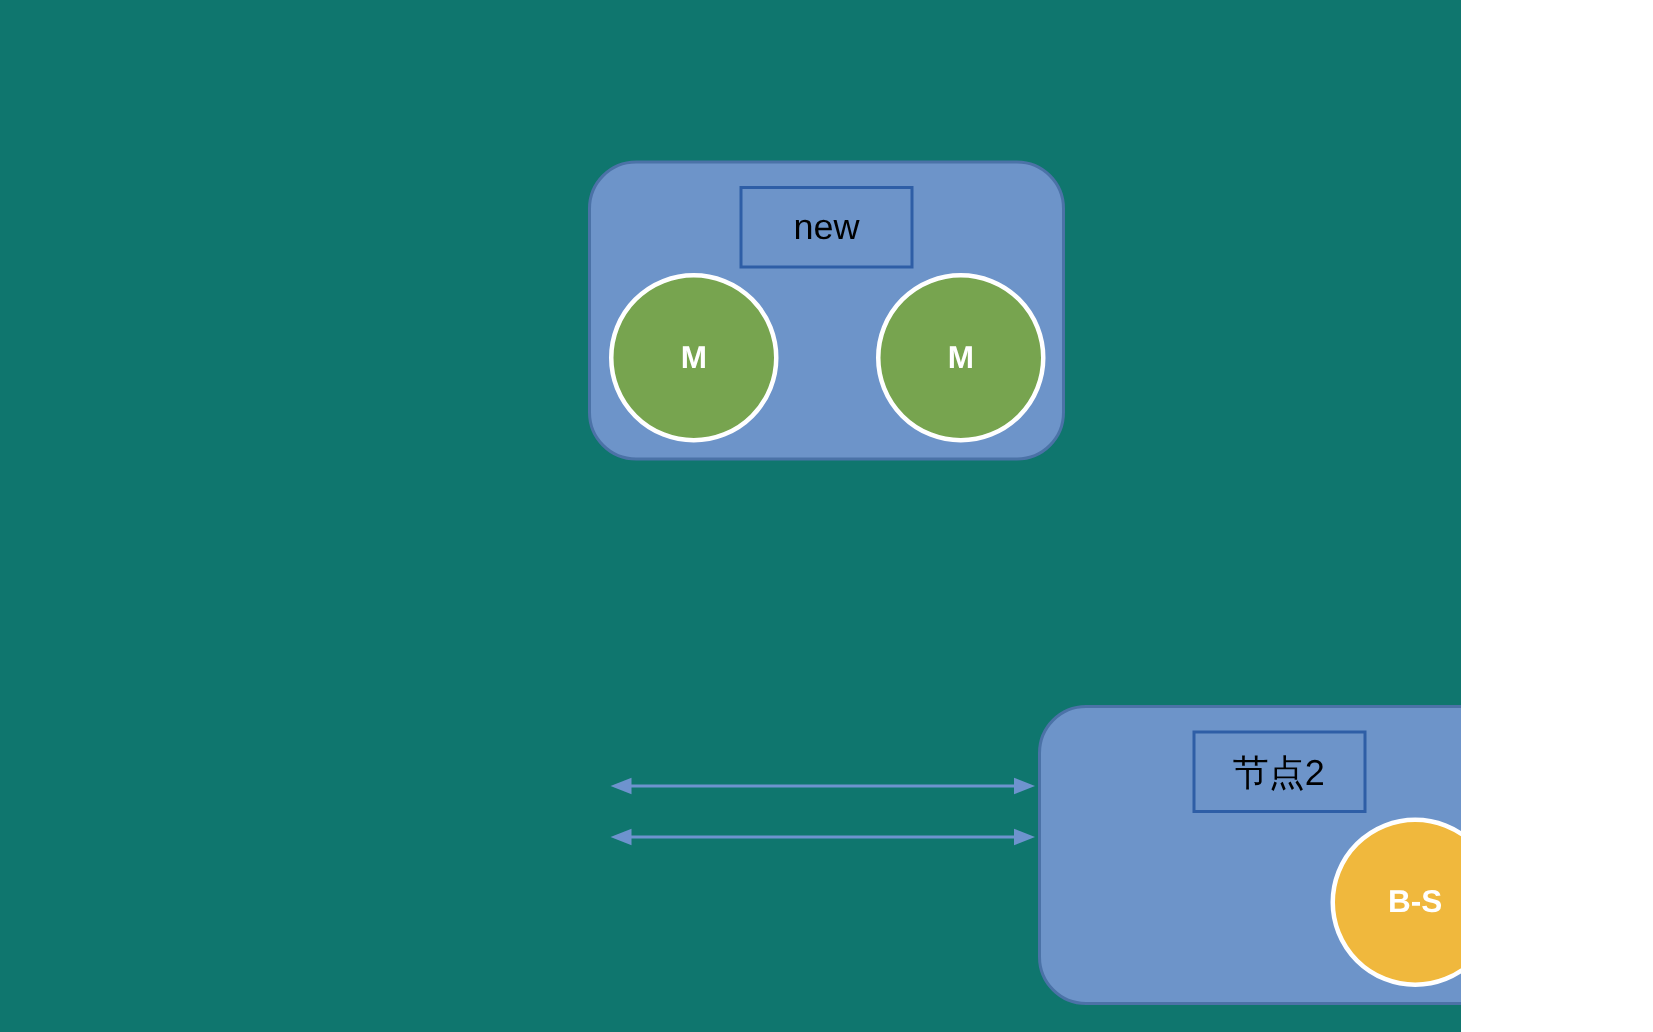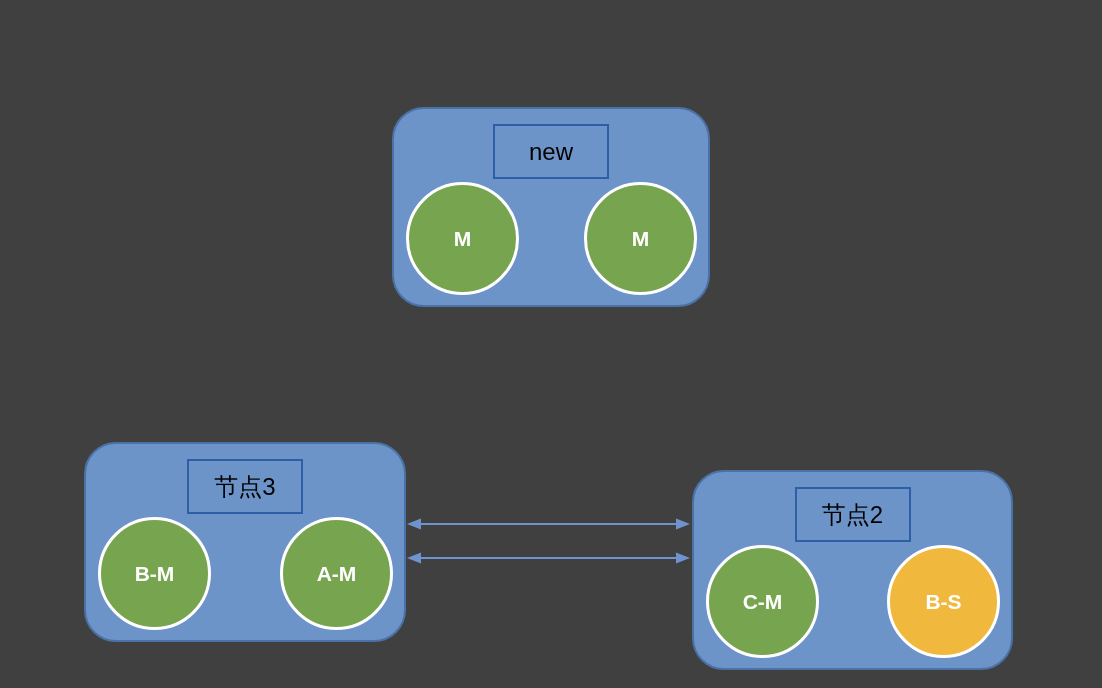--- a/index.html
+++ b/index.html
@@ -5,23 +5,23 @@
   html, body {
     margin: 0;
     padding: 0;
     background: #ffffff;
     font-family: "Liberation Sans", "DejaVu Sans", sans-serif;
   }
   * { box-sizing: border-box; }
 
   .canvas {
     position: relative;
-    width: 1102px;
+    width: 974px;
     height: 688px;
-    background: #404040;
+    background: #0f766e;
     overflow: hidden;
   }
 
   .node {
     position: absolute;
     background: var(--node-fill, #6D94C9);
     border: 2px solid var(--node-border, #4B72A7);
     border-radius: 32px;
   }
   #node-new { left: 392px; top: 107px; width: 318px; height: 200px; }
@@ -76,29 +76,23 @@
 <body>
 
 <div class="canvas">
 
   <div class="node" id="node-new">
     <div class="node-label">new</div>
     <div class="member-circle c-left" data-type="master">M</div>
     <div class="member-circle c-right" data-type="master">M</div>
   </div>
 
-  <div class="node" id="node-3">
-    <div class="node-label">节点3</div>
-    <div class="member-circle c-left" data-type="master">B-M</div>
-    <div class="member-circle c-right" data-type="master">A-M</div>
-  </div>
 
   <div class="node" id="node-2">
     <div class="node-label">节点2</div>
-    <div class="member-circle c-left" data-type="master">C-M</div>
     <div class="member-circle c-right" data-type="slave">B-S</div>
   </div>
 
   <svg class="arrows-layer" width="1102" height="688" viewBox="0 0 1102 688">
     <g>
       <line class="arrow-line" x1="420" y1="524" x2="677" y2="524"></line>
       <polygon class="arrowhead" points="407,524 421,518.5 421,529.5"></polygon>
       <polygon class="arrowhead" points="690,524 676,518.5 676,529.5"></polygon>
     </g>
     <g>

